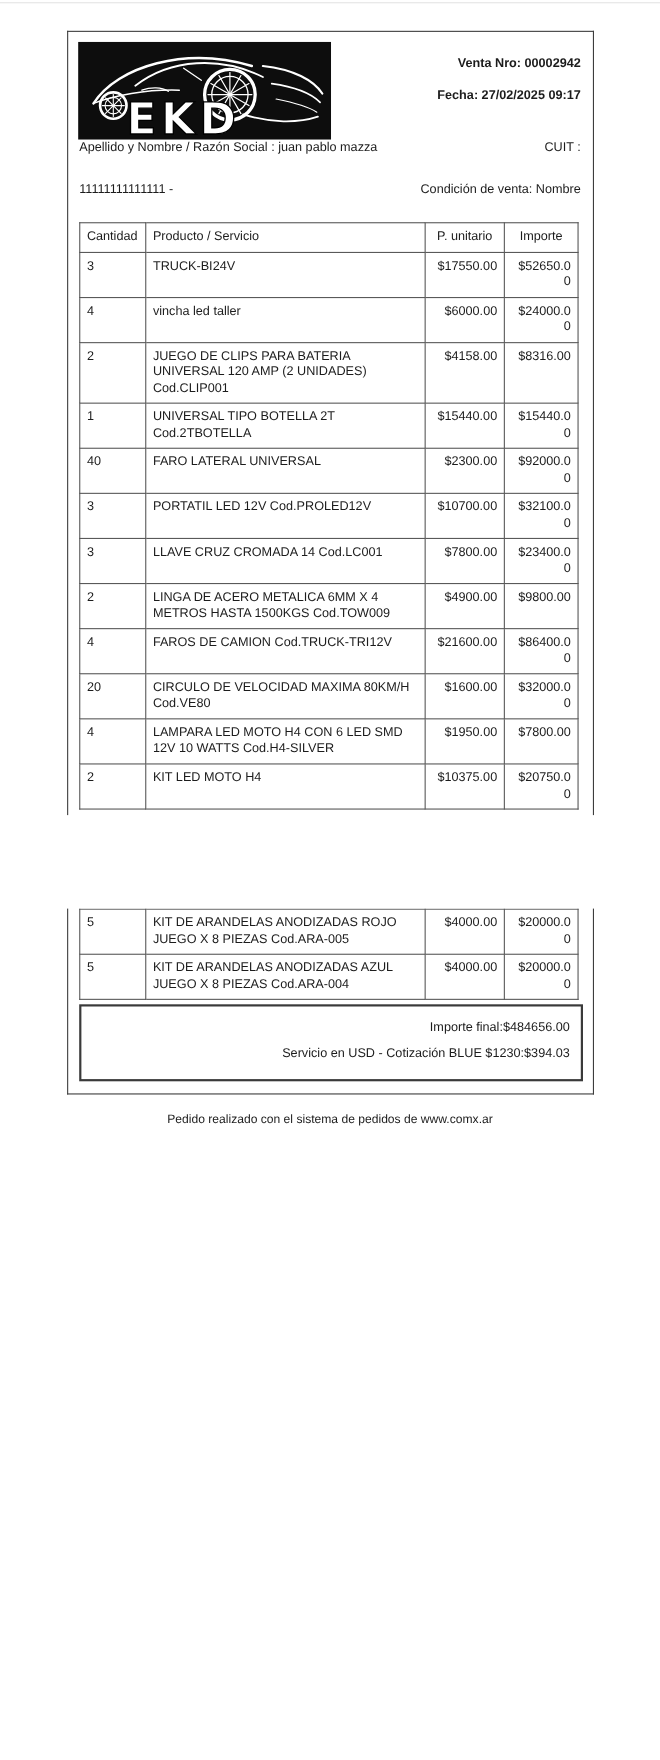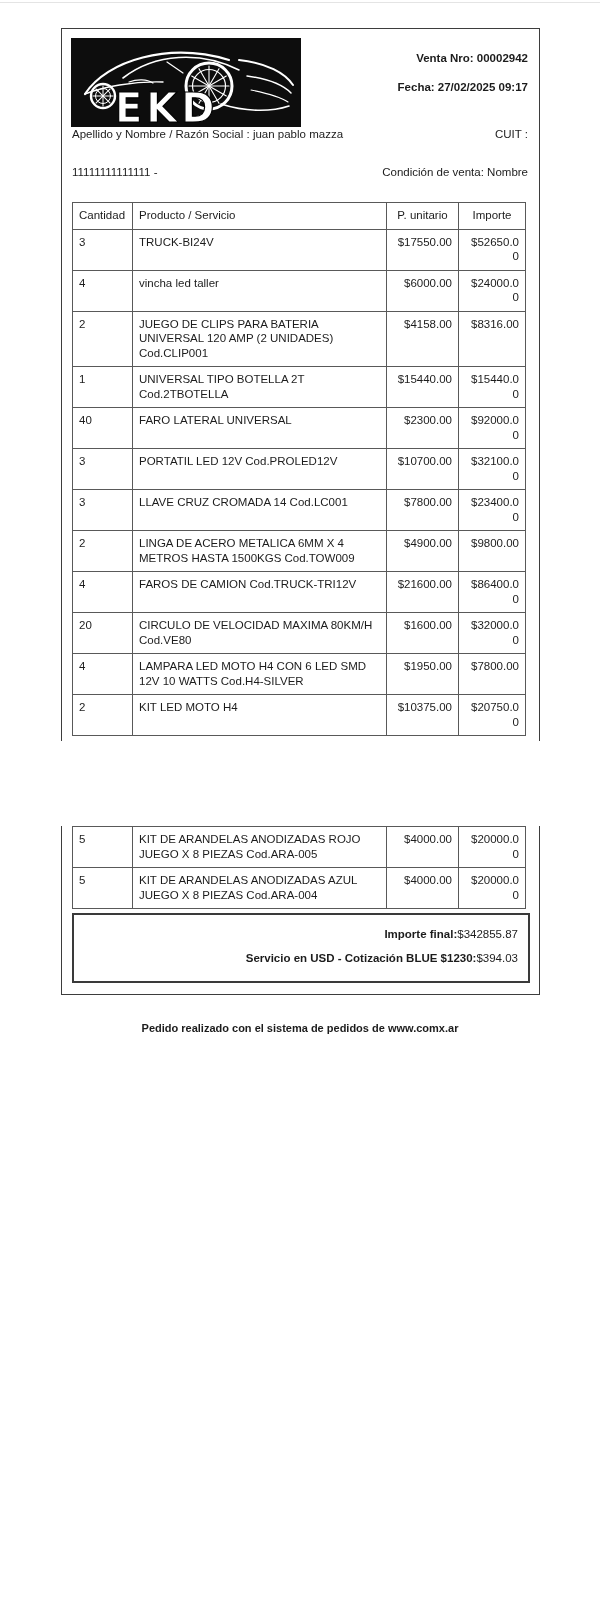--- a/index.html
+++ b/index.html
@@ -39,23 +39,23 @@
   col.w-prod { width:254px; }
   col.w-unit { width:72px; }
   col.w-amt  { width:67px; }
 
   .totals-box {
     box-sizing:border-box; margin:4px 9px 0 10px; height:70px;
     border:2px solid #3a3a3a; text-align:right;
     font-size:11.5px; line-height:14px; padding:12px 10px 0 0;
   }
   .totals-box .t-line2 { margin-top:10px; }
-  .totals-box .lbl { font-weight:bold; }
-
-  .footer-note { width:600px; margin-top:27px; text-align:center; font-size:11px; line-height:13px;font-weight:bold; }
+  .totals-box .lbl { font-weight:normal; }
+
+  .footer-note { width:600px; margin-top:17px; text-align:center; font-size:11px; line-height:13px; }
 </style>
 </head>
 <body>
 
 <div class="top-hairline"></div>
 
 <div class="page page1">
 
   <div class="brand-row">
     <svg class="logo-box" viewBox="0 0 230 89" xmlns="http://www.w3.org/2000/svg">
@@ -221,21 +221,21 @@
           <td>5</td>
           <td>KIT DE ARANDELAS ANODIZADAS AZUL JUEGO X 8 PIEZAS Cod.ARA-004</td>
           <td class="c-num">$4000.00</td>
           <td class="c-num">$20000.00</td>
         </tr>
       </tbody>
   </table>
 
   <div class="totals-box">
     <div>
-      <span class="lbl">Importe final:</span><span>$342855.87</span>
+      <span class="lbl">Importe final:</span><span>$484656.00</span>
     </div>
     <div class="t-line2">
       <span class="lbl">Servicio en USD - Cotización BLUE $1230:</span><span>$394.03</span>
     </div>
   </div>
 </div>
 
 <div class="footer-note">Pedido realizado con el sistema de pedidos de www.comx.ar</div>
 
 </body></html>

